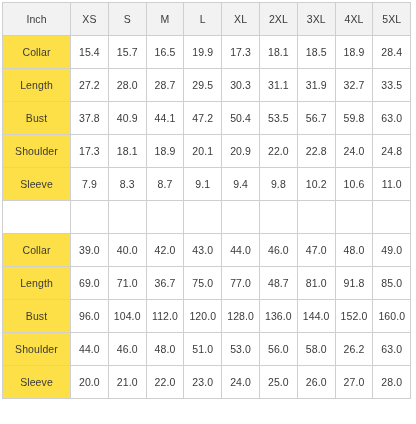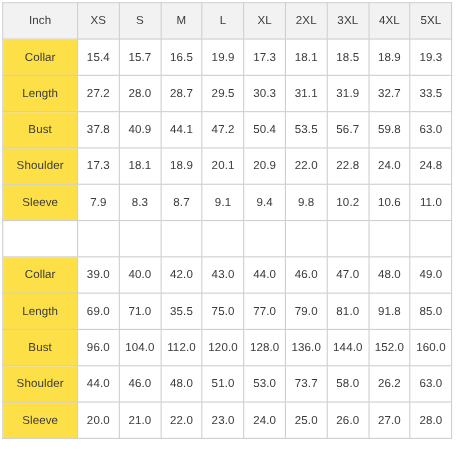--- a/index.html
+++ b/index.html
@@ -95,21 +95,21 @@
         <tr>
           <td class="row-head">Collar</td>
           <td>15.4</td>
           <td>15.7</td>
           <td>16.5</td>
           <td>19.9</td>
           <td>17.3</td>
           <td>18.1</td>
           <td>18.5</td>
           <td>18.9</td>
-          <td>19.3</td>
+          <td>28.4</td>
         </tr>
         <tr>
           <td class="row-head">Length</td>
           <td>27.2</td>
           <td>28.0</td>
           <td>28.7</td>
           <td>29.5</td>
           <td>30.3</td>
           <td>31.1</td>
           <td>31.9</td>
@@ -173,24 +173,24 @@
           <td>44.0</td>
           <td>46.0</td>
           <td>47.0</td>
           <td>48.0</td>
           <td>49.0</td>
         </tr>
         <tr>
           <td class="row-head">Length</td>
           <td>69.0</td>
           <td>71.0</td>
-          <td>35.5</td>
+          <td>36.7</td>
           <td>75.0</td>
           <td>77.0</td>
-          <td>79.0</td>
+          <td>48.7</td>
           <td>81.0</td>
           <td>91.8</td>
           <td>85.0</td>
         </tr>
         <tr>
           <td class="row-head">Bust</td>
           <td>96.0</td>
           <td>104.0</td>
           <td>112.0</td>
           <td>120.0</td>
@@ -200,21 +200,21 @@
           <td>152.0</td>
           <td>160.0</td>
         </tr>
         <tr>
           <td class="row-head">Shoulder</td>
           <td>44.0</td>
           <td>46.0</td>
           <td>48.0</td>
           <td>51.0</td>
           <td>53.0</td>
-          <td>73.7</td>
+          <td>56.0</td>
           <td>58.0</td>
           <td>26.2</td>
           <td>63.0</td>
         </tr>
         <tr>
           <td class="row-head">Sleeve</td>
           <td>20.0</td>
           <td>21.0</td>
           <td>22.0</td>
           <td>23.0</td>

